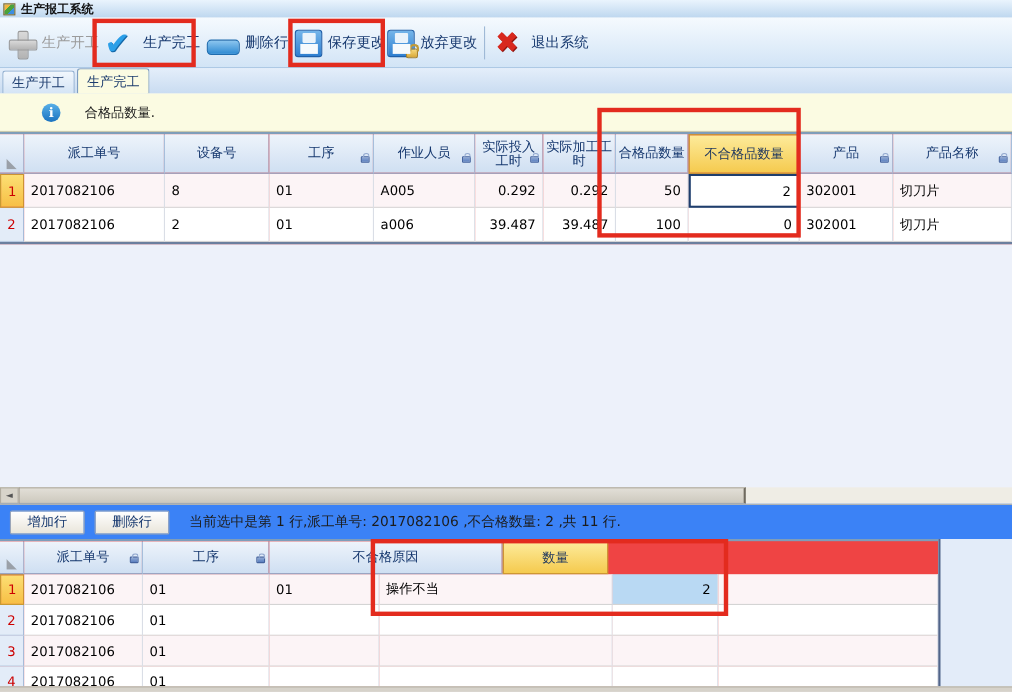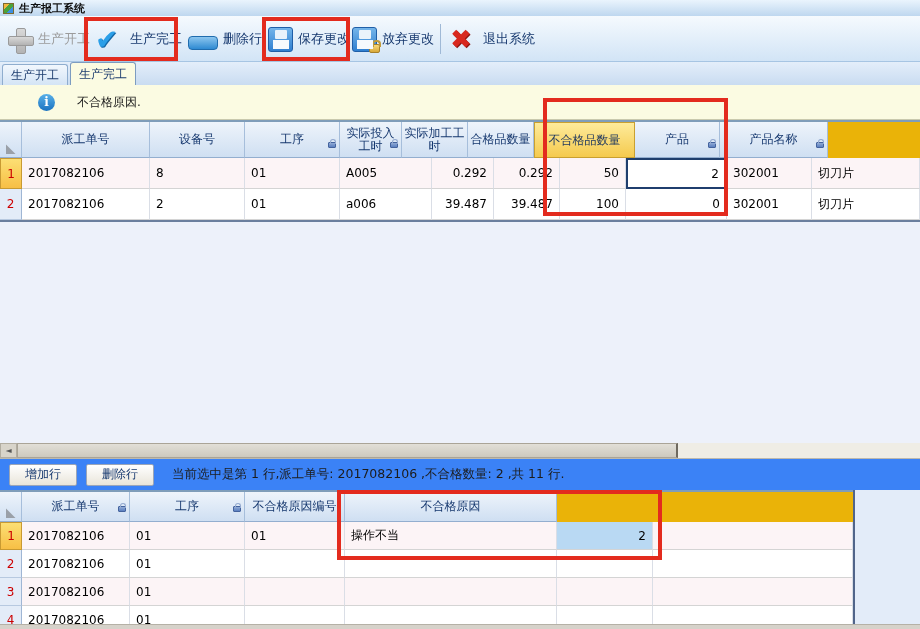--- a/index.html
+++ b/index.html
@@ -54,21 +54,21 @@
 
   
   .infobar { position:absolute; left:0; top:85px; width:920px; height:35px; background:#fbfbe2;
     border-bottom:1px solid #c9c9ad; display:flex; align-items:center; }
   .info-ico { width:17px; height:17px; margin-left:38px; border-radius:50%;
     background:linear-gradient(#59b0e8,#1a72c0); color:#fff; font-weight:bold; font-size:12px;
     font-family:"DejaVu Serif",serif; text-align:center; line-height:17px; }
   .info-text { margin-left:22px; color:#1a1a1a; }
 
   
-  .grid { position:absolute; left:0; background:#eab308; border-top:2px solid #7f9db9; }
+  .grid { position:absolute; left:0; background:#ef4444; border-top:2px solid #7f9db9; }
   .g-row { display:flex; }
   .gh-cell { background:linear-gradient(#eef4fb,#cfdff2); border-right:1px solid #a6bedb;
     border-bottom:1px solid #93aecf; color:#15376e; display:flex; align-items:center;
     justify-content:center; text-align:center; position:relative; line-height:13px;
     word-break:break-all; padding:0 2px; }
   .gh-cell.hl { background:linear-gradient(#fdeb9b,#f5ca4e); border:1px solid #c9a030; color:#1c355e; }
   .gd-cell { border-right:1px solid #dadee6; border-bottom:1px solid #d4d4d4; padding:0 6px;
     display:flex; align-items:center; white-space:nowrap; overflow:hidden; }
   .num { justify-content:flex-end; }
   .rownum { background:#e3ecf8; border-right:1px solid #9fb6d4; border-bottom:1px solid #b7c9e0;
@@ -162,36 +162,40 @@
     </div>
   </div>
 
   <div class="tabstrip">
     <div class="tab" style="left:2px">生产开工</div>
     <div class="tab active" style="left:70px">生产完工</div>
   </div>
 
   <div class="infobar">
     <span class="info-ico">i</span>
-    <span class="info-text">不合格原因.</span>
+    <span class="info-text">合格品数量.</span>
   </div>
 
   <div class="grid main-grid">
     <div class="g-row">
       <div class="gh-cell" style="width:22px">
           <span class="tri"></span>
         </div>
       <div class="gh-cell" style="width:128px">
           <span>派工单号</span>
         </div>
       <div class="gh-cell" style="width:95px">
           <span>设备号</span>
         </div>
       <div class="gh-cell" style="width:95px">
           <span>工序</span>
+          <span class="lock-ico"></span>
+        </div>
+      <div class="gh-cell" style="width:92px">
+          <span>作业人员</span>
           <span class="lock-ico"></span>
         </div>
       <div class="gh-cell" style="width:62px">
           <span>实际投入工时</span>
           <span class="lock-ico"></span>
         </div>
       <div class="gh-cell" style="width:66px">
           <span>实际加工工时</span>
         </div>
       <div class="gh-cell" style="width:66px">
@@ -254,25 +258,25 @@
           <span class="tri"></span>
         </div>
       <div class="gh-cell" style="width:108px">
           <span>派工单号</span>
           <span class="lock-ico"></span>
         </div>
       <div class="gh-cell" style="width:115px">
           <span>工序</span>
           <span class="lock-ico"></span>
         </div>
-      <div class="gh-cell" style="width:100px">
-          <span>不合格原因编号</span>
-        </div>
       <div class="gh-cell" style="width:212px">
           <span>不合格原因</span>
+        </div>
+      <div class="gh-cell hl" style="width:96px">
+          <span>数量</span>
         </div>
     </div>
     <div class="g-row data row-pink">
       <div class="rownum sel" style="width:22px">1</div>
       <div class="gd-cell" style="width:108px">2017082106</div>
       <div class="gd-cell" style="width:115px">01</div>
       <div class="gd-cell" style="width:100px">01</div>
       <div class="gd-cell" style="width:212px">操作不当</div>
       <div class="gd-cell num sel-cell" style="width:96px">2</div>
       <div class="gd-cell" style="width:200px"></div>

